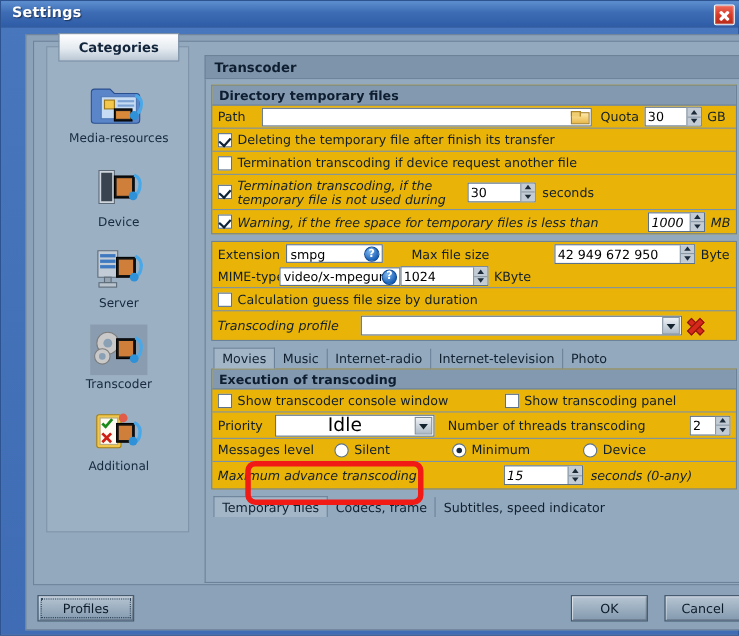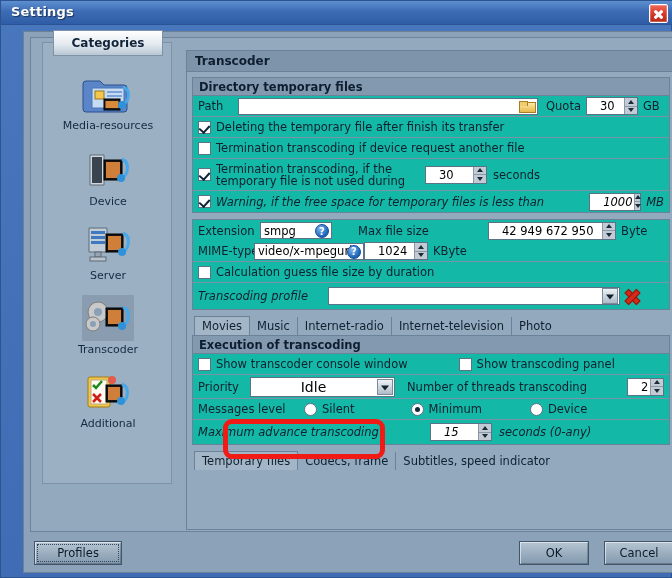--- a/index.html
+++ b/index.html
@@ -94,21 +94,21 @@
   #content-body {
     position:absolute; left:0; top:22px; width:490px; height:458px;
     background:#93a9be;
     border:1px solid #6c8298; border-top:none;
     padding:5px;
   }
 
   
   .group {
     border:1px solid #6c8298;
-    background:#14b8a6;
+    background:#eab308;
     margin-bottom:6px;
   }
   .group-title {
     height:18px; background:#8299af;
     border-bottom:1px solid #6c8298;
     font-size:11.5px; font-weight:bold; color:#0e1e30;
     display:flex; align-items:center; padding-left:6px;
   }
   .row {
     height:21px;
@@ -126,21 +126,21 @@
     background:#ffffff;
     border:1px solid #5c7289;
     height:17px;
     font-size:11.5px; color:#000;
     padding:0 3px;
     display:flex; align-items:center;
     font-family: "DejaVu Sans", "Liberation Sans", sans-serif;
   }
   .spin {
     display:flex; align-items:stretch;
-    border:1px solid #5c7289; background:#fff; height:18px;padding-left:11px;
+    border:1px solid #5c7289; background:#fff; height:18px;
   }
   .spin .val {
     flex:1; font-size:11.5px; color:#000; padding:0 2px;
     display:flex; align-items:center;
   }
   .spin .btns {
     width:13px; display:flex; flex-direction:column;
     background:#c3ccd4; border-left:1px solid #8a99a8;
   }
   .spin .btns i {
@@ -199,21 +199,21 @@
   }
   .folder::after {
     content:""; position:absolute; left:0; top:0; width:7px; height:4px;
     background:#f0cd70; border:1px solid #a87f20; border-bottom:none;
   }
 
   
   .combo {
     background:#fff; border:1px solid #5c7289;
     height:18px; display:flex; align-items:center;
-    font-size:14px; color:#000; cursor:pointer;
+    font-size:17px; color:#000; cursor:pointer;
   }
   .combo .txt { flex:1; text-align:center; }
   .combo .txt.left { text-align:left; padding-left:4px; }
   .combo .arrow {
     width:16px; height:16px; margin:0 1px;
     background: linear-gradient(to bottom,#eef2f5,#aebbc8);
     border:1px solid #7a8c9c; position:relative;
   }
   .combo .arrow::after {
     content:""; position:absolute; left:50%; top:50%;
@@ -407,21 +407,21 @@
               <span class="lbl">Deleting the temporary file after finish its transfer</span>
             </div>
 
             <div class="row">
               <div class="cb"></div>
               <span class="lbl">Termination transcoding if device request another file</span>
             </div>
 
             <div class="row tall">
               <div class="cb on"></div>
-              <span class="lbl" style="width:205px; line-height:12px; white-space:normal;">Termination transcoding, if the temporary file is not used during</span>
+              <span class="lbl" style="width:205px; line-height:12px; white-space:normal;font-style:italic;">Termination transcoding, if the temporary file is not used during</span>
               <div class="spin" style="width:62px; margin-left:4px;">
                 <div class="val">30</div>
                 <div class="btns">
                     <i></i>
                     <i></i>
                   </div>
               </div>
               <span class="lbl" style="margin-left:6px;">seconds</span>
             </div>
 
@@ -436,42 +436,42 @@
                   </div>
               </div>
               <span class="lbl" style="margin-left:5px;">MB</span>
             </div>
           </div>
 
           <div class="group">
 
             <div class="row" style="border-bottom:none;">
               <span class="lbl" style="width:62px;">Extension</span>
-              <div class="tinput" style="width:72px; position:relative;">
+              <div class="tinput" style="width:88px; position:relative;">
                 <span>smpg</span>
                 <div class="help" style="position:absolute; right:2px; top:1px;">?</div>
               </div>
               <span class="lbl" style="margin-left:26px; width:130px;">Max file size</span>
               <div class="spin" style="width:128px;">
                 <div class="val">42 949 672 950</div>
                 <div class="btns">
                     <i></i>
                     <i></i>
                   </div>
               </div>
               <span class="lbl" style="margin-left:5px;">Byte</span>
             </div>
 
             <div class="row">
               <span class="lbl" style="width:62px;">MIME-type</span>
               <div class="tinput" style="width:110px; position:relative; margin-left:-6px;">
                 <span>video/x-mpegurl</span>
                 <div class="help" style="position:absolute; right:2px; top:1px;">?</div>
               </div>
-              <div class="spin" style="width:64px;justify-content:flex-end;">
+              <div class="spin" style="width:80px;justify-content:flex-end;">
                 <div class="val">1024</div>
                 <div class="btns">
                     <i></i>
                     <i></i>
                   </div>
               </div>
               <span class="lbl" style="margin-left:5px;">KByte</span>
             </div>
 
             <div class="row">
@@ -528,21 +528,21 @@
               <div class="rb" style="margin-left:14px;"></div>
               <span class="lbl">Silent</span>
               <div class="rb on" style="margin-left:56px;"></div>
               <span class="lbl">Minimum</span>
               <div class="rb" style="margin-left:48px;"></div>
               <span class="lbl">Device</span>
             </div>
 
             <div class="row last" style="height:24px;">
               <span class="lbl" style="width:232px;">Maximum advance transcoding</span>
-              <div class="spin" style="width:62px;">
+              <div class="spin" style="width:72px;margin-left:28px;">
                 <div class="val">15</div>
                 <div class="btns">
                     <i></i>
                     <i></i>
                   </div>
               </div>
               <span class="lbl" style="margin-left:7px;">seconds (0-any)</span>
             </div>
           </div>
 

